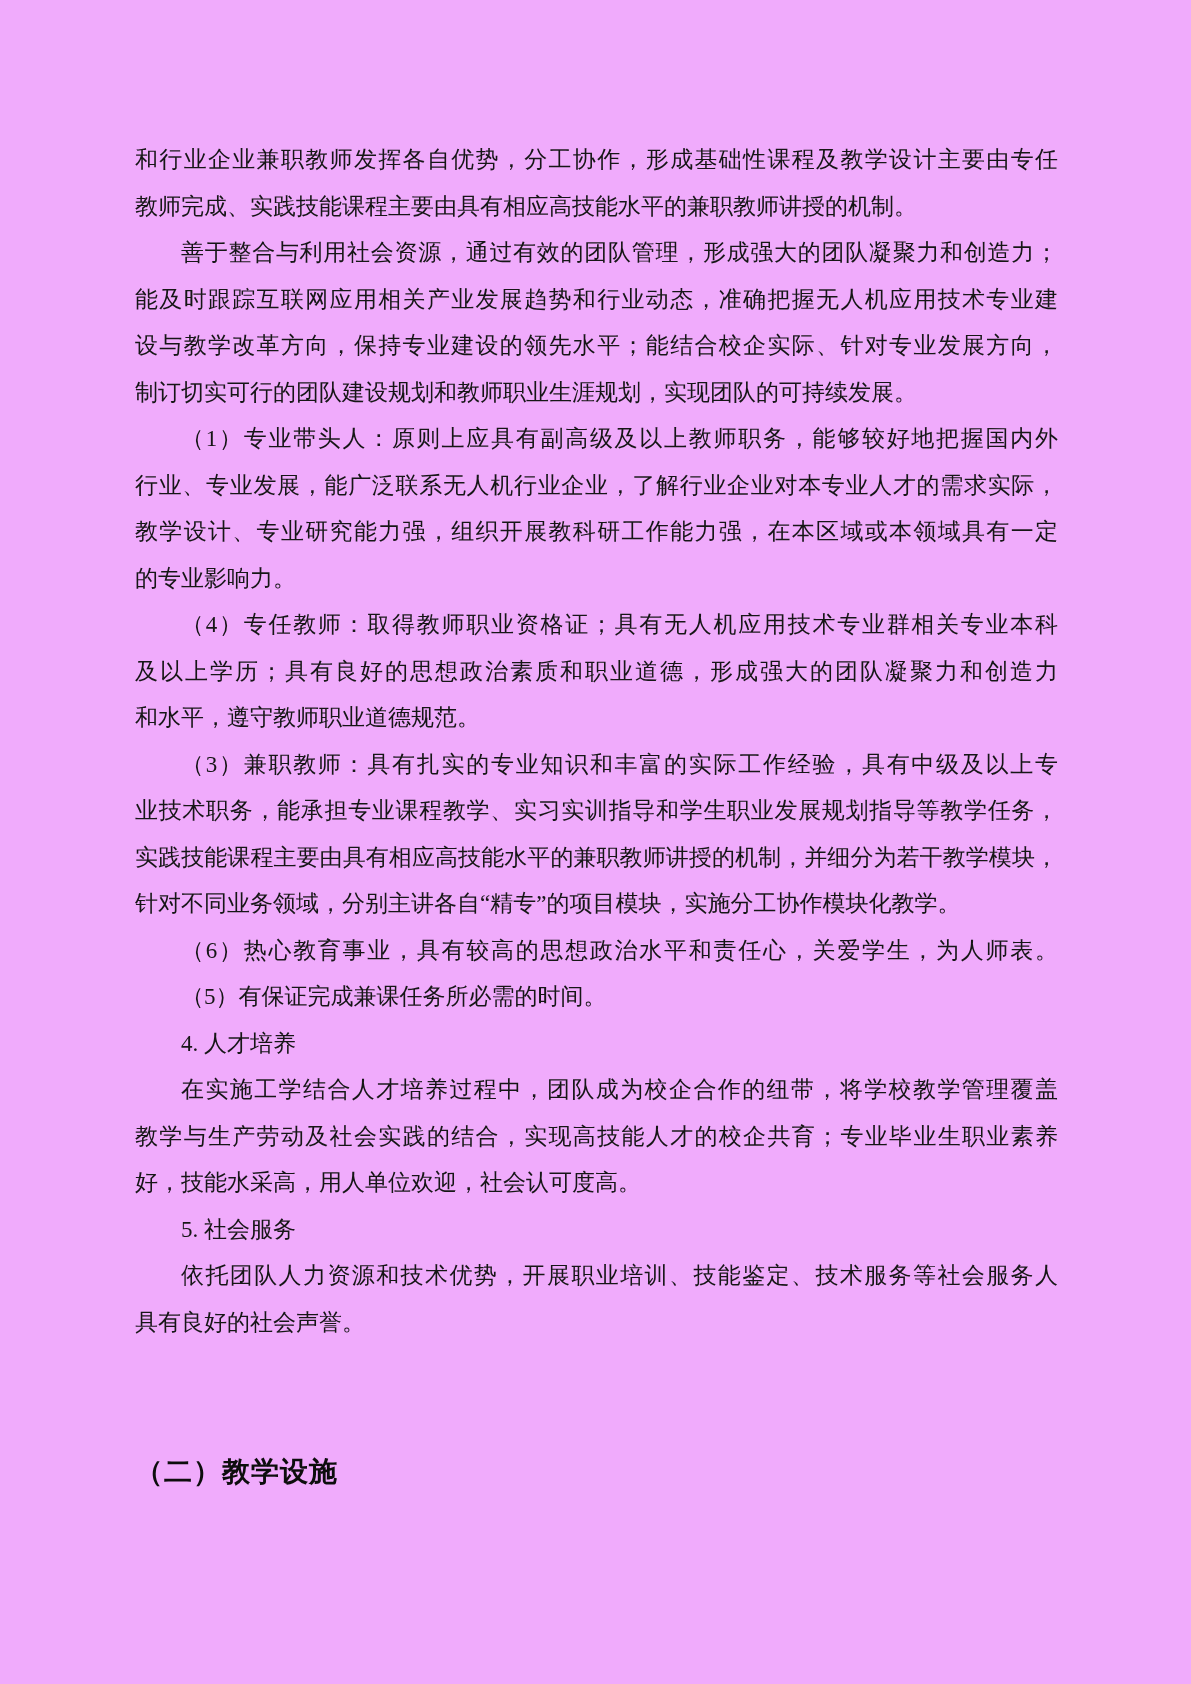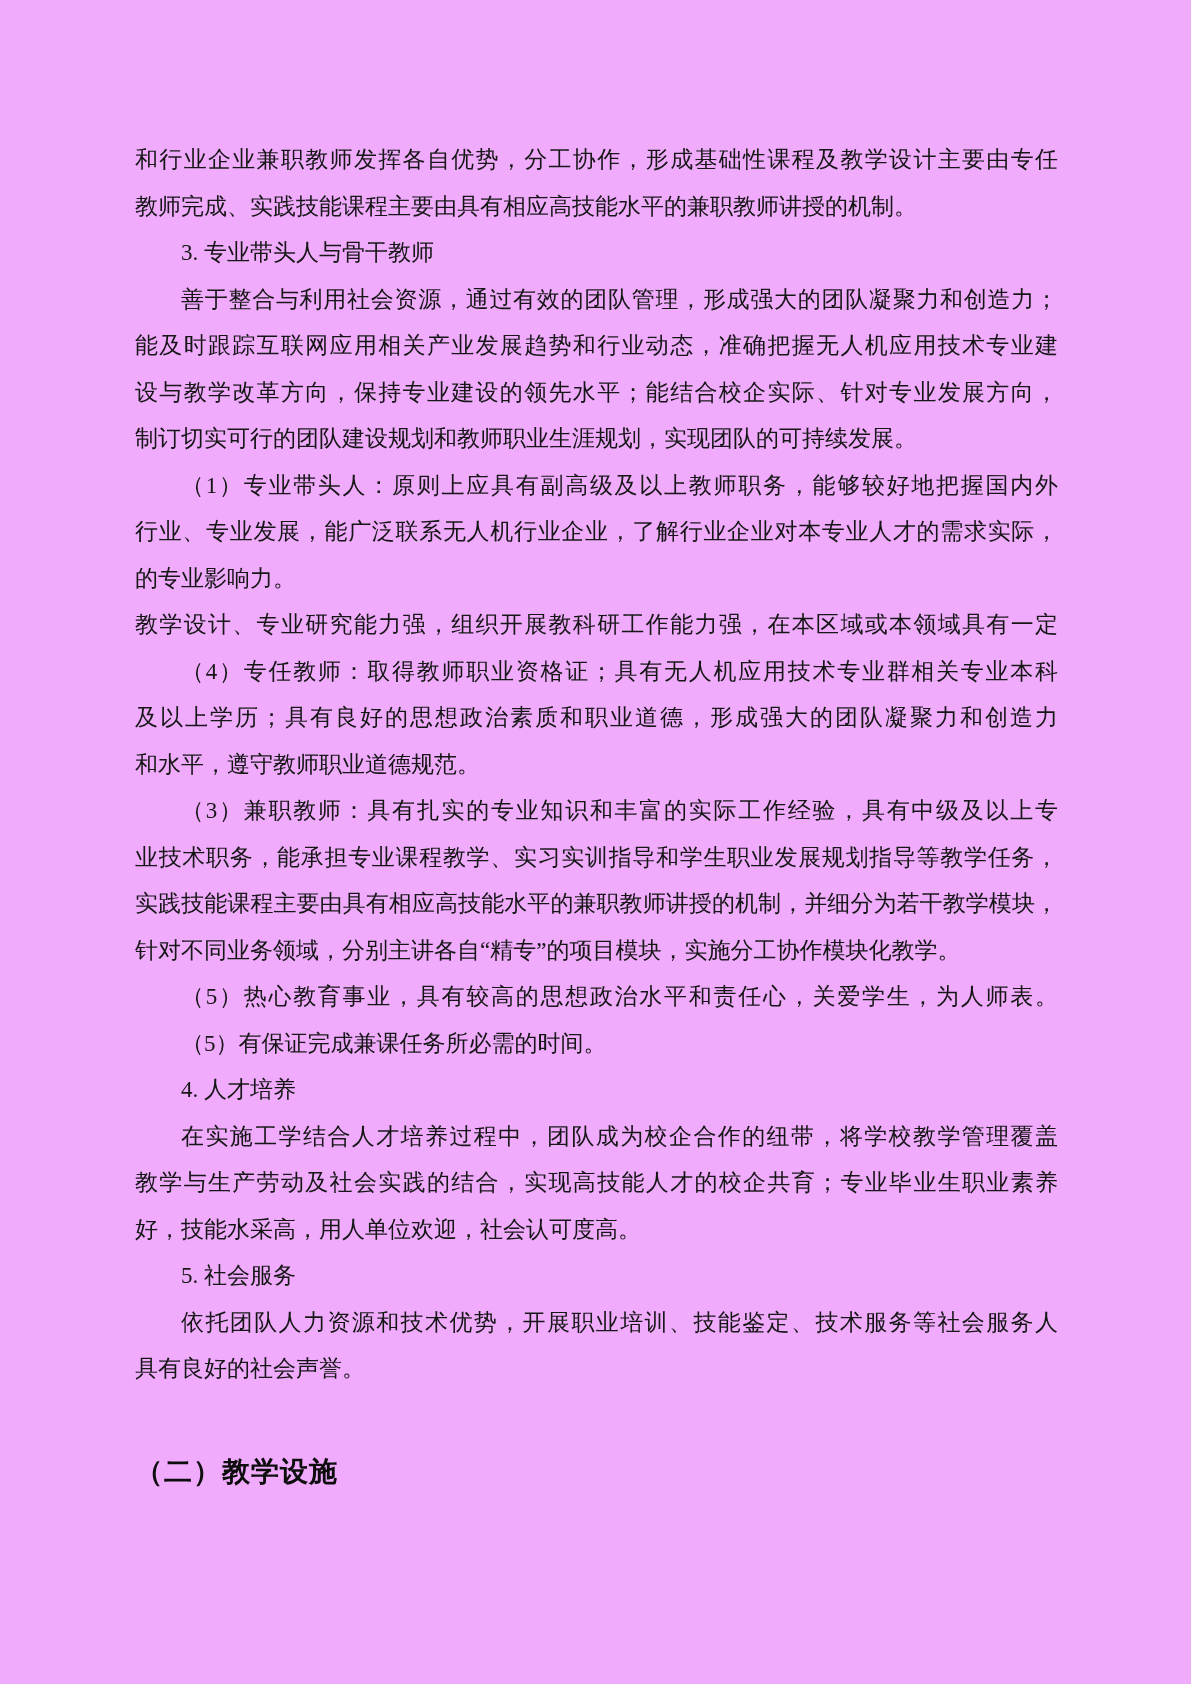--- a/index.html
+++ b/index.html
@@ -64,37 +64,36 @@
     margin-left: 35px;
   }
 </style>
 </head>
 <body>
 
 <div id="page">
   <div id="doc-body">
       <div class="line fill">和行业企业兼职教师发挥各自优势，分工协作，形成基础性课程及教学设计主要由专任</div>
       <div class="line">教师完成、实践技能课程主要由具有相应高技能水平的兼职教师讲授的机制。</div>
-      <div class="line indent">3. 专业带头人与骨干教师</div>
       <div class="line fill indent">善于整合与利用社会资源，通过有效的团队管理，形成强大的团队凝聚力和创造力；</div>
       <div class="line fill">能及时跟踪互联网应用相关产业发展趋势和行业动态，准确把握无人机应用技术专业建</div>
       <div class="line fill">设与教学改革方向，保持专业建设的领先水平；能结合校企实际、针对专业发展方向，</div>
       <div class="line">制订切实可行的团队建设规划和教师职业生涯规划，实现团队的可持续发展。</div>
       <div class="line fill indent">（1）专业带头人：原则上应具有副高级及以上教师职务，能够较好地把握国内外</div>
       <div class="line fill">行业、专业发展，能广泛联系无人机行业企业，了解行业企业对本专业人才的需求实际，</div>
+      <div class="line fill">教学设计、专业研究能力强，组织开展教科研工作能力强，在本区域或本领域具有一定</div>
       <div class="line">的专业影响力。</div>
-      <div class="line fill">教学设计、专业研究能力强，组织开展教科研工作能力强，在本区域或本领域具有一定</div>
       <div class="line fill indent">（4）专任教师：取得教师职业资格证；具有无人机应用技术专业群相关专业本科</div>
       <div class="line fill">及以上学历；具有良好的思想政治素质和职业道德，形成强大的团队凝聚力和创造力</div>
       <div class="line">和水平，遵守教师职业道德规范。</div>
       <div class="line fill indent">（3）兼职教师：具有扎实的专业知识和丰富的实际工作经验，具有中级及以上专</div>
       <div class="line fill">业技术职务，能承担专业课程教学、实习实训指导和学生职业发展规划指导等教学任务，</div>
       <div class="line fill">实践技能课程主要由具有相应高技能水平的兼职教师讲授的机制，并细分为若干教学模块，</div>
       <div class="line">针对不同业务领域，分别主讲各自“精专”的项目模块，实施分工协作模块化教学。</div>
-      <div class="line fill indent">（5）热心教育事业，具有较高的思想政治水平和责任心，关爱学生，为人师表。</div>
+      <div class="line fill indent">（6）热心教育事业，具有较高的思想政治水平和责任心，关爱学生，为人师表。</div>
       <div class="line indent">（5）有保证完成兼课任务所必需的时间。</div>
       <div class="line indent">4. 人才培养</div>
       <div class="line fill indent">在实施工学结合人才培养过程中，团队成为校企合作的纽带，将学校教学管理覆盖</div>
       <div class="line fill">教学与生产劳动及社会实践的结合，实现高技能人才的校企共育；专业毕业生职业素养</div>
       <div class="line">好，技能水采高，用人单位欢迎，社会认可度高。</div>
       <div class="line indent">5. 社会服务</div>
       <div class="line fill indent">依托团队人力资源和技术优势，开展职业培训、技能鉴定、技术服务等社会服务人</div>
       <div class="line">具有良好的社会声誉。</div>
     </div>
   <div id="section-heading">（二）教学设施</div>

